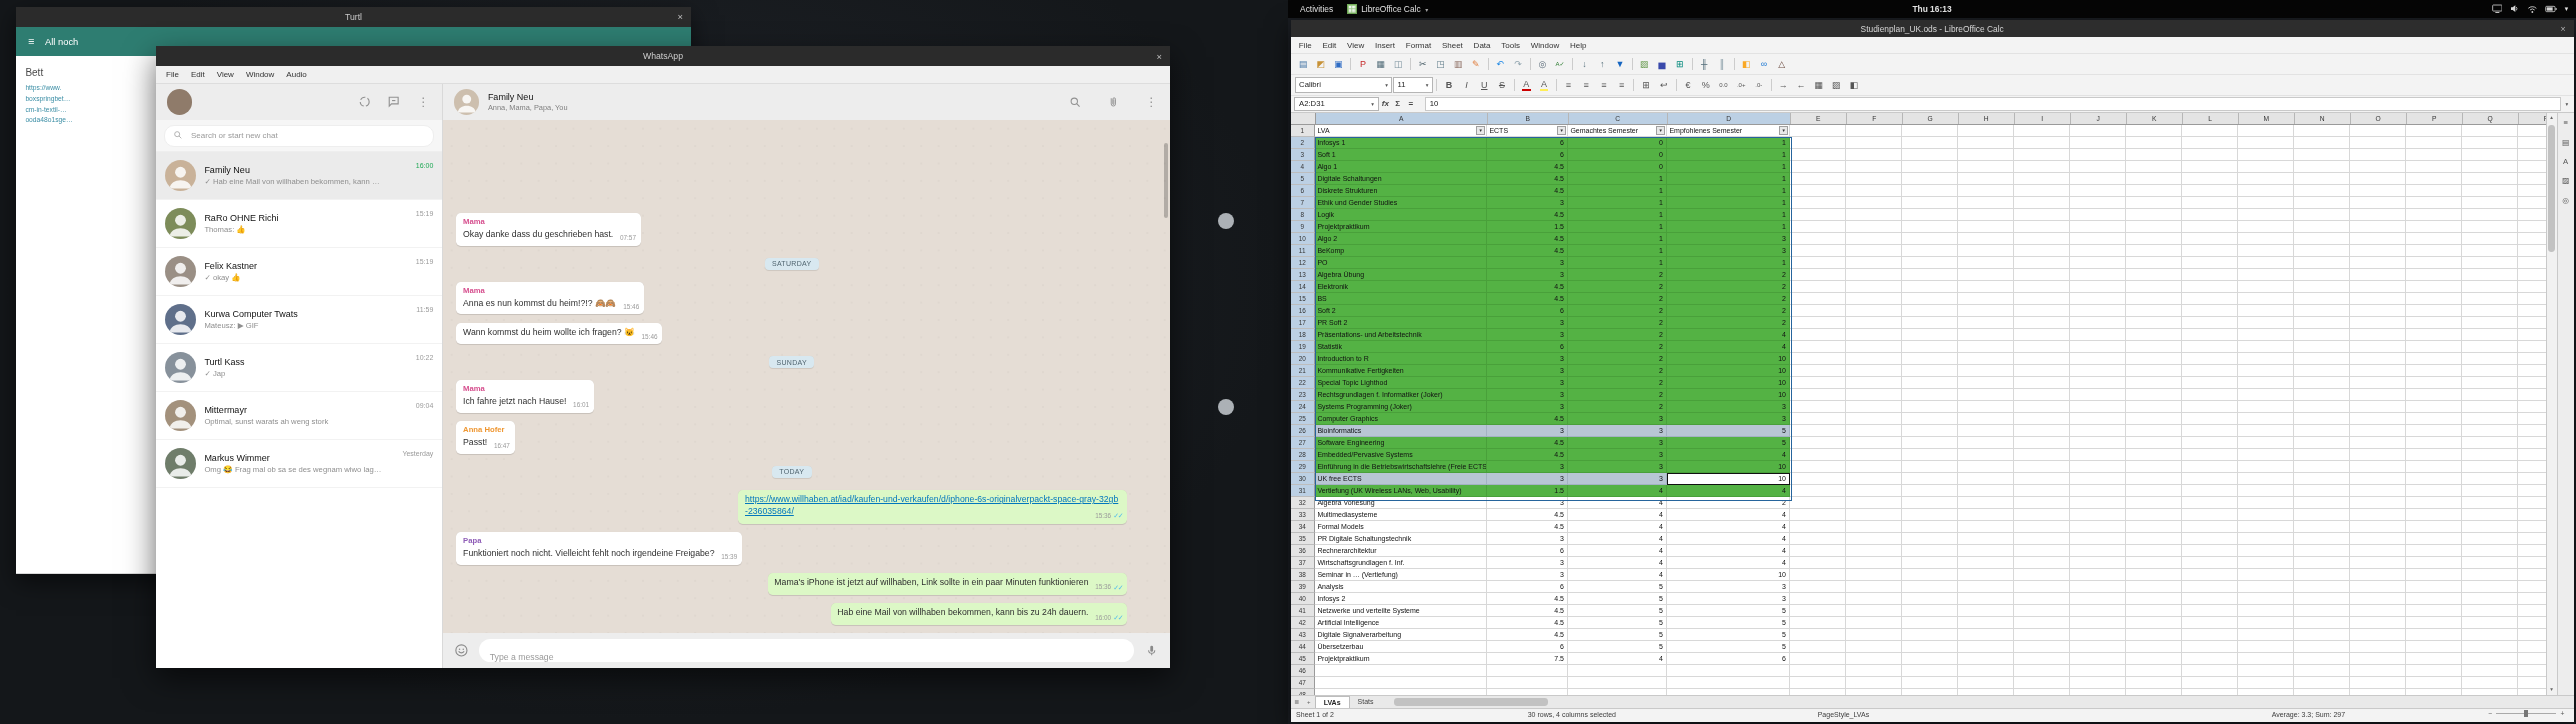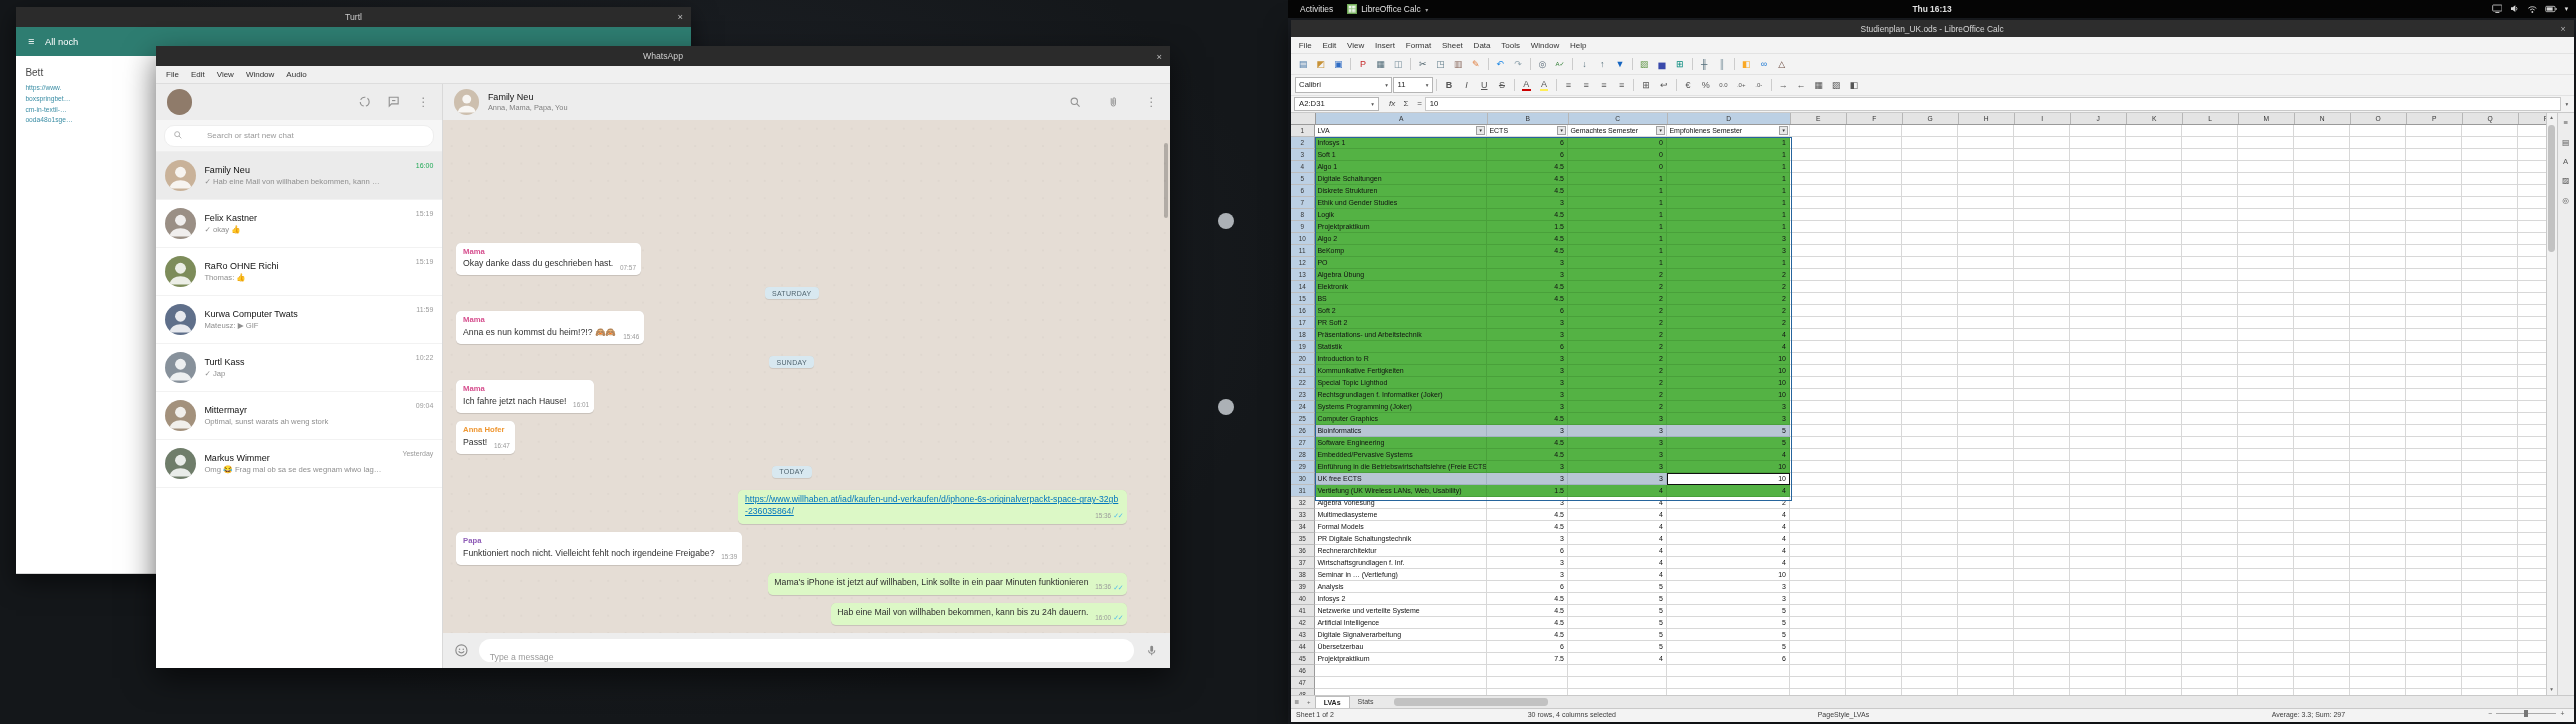--- a/index.html
+++ b/index.html
@@ -27,21 +27,21 @@
   .wa-close{position:absolute;right:8px;top:0;height:20px;display:flex;align-items:center;color:#bdbdbd;font-size:9.4px;}
   .wa-menubar{height:17px;background:#f0f0f0;border-bottom:0.7px solid #ddd;display:flex;align-items:center;padding-left:4px;flex:none;}
   .wa-menu-item{font-size:8px;color:#333;padding:2px 6px;}
   .wa-main{flex:1;display:flex;min-height:0;}
   .wa-left{width:286px;flex:none;border-right:0.7px solid #d9d9d9;display:flex;flex-direction:column;background:#fff;}
   .wa-lheader{height:36px;background:#ededed;display:flex;align-items:center;padding:0 10.7px;flex:none;}
   .wa-avatar{width:25.5px;height:25.5px;border-radius:50%;overflow:hidden;flex:none;}
   .wa-hspace{flex:1;}
   .wa-hicon{width:16px;height:16px;margin-left:13.4px;display:flex;align-items:center;justify-content:center;color:#919191;font-size:12px;}
   .wa-search{height:31px;background:#f6f6f6;display:flex;align-items:center;padding:0 8px;border-bottom:0.7px solid #eee;flex:none;}
-  .wa-search-box{flex:1;height:20px;background:#fff;border-radius:10px;border:0.7px solid #eee;display:flex;align-items:center;gap:24px;padding:0 8px;}
+  .wa-search-box{flex:1;height:20px;background:#fff;border-radius:10px;border:0.7px solid #eee;display:flex;align-items:center;gap:8px;padding:0 8px;}
   .wa-search-ph{color:#9a9a9a;font-size:8px;}
   .wa-chats{flex:1;overflow:hidden;background:#fff;}
   .chat-item{height:48px;display:flex;align-items:center;gap:8.7px;padding:0 8.7px;border-bottom:0.7px solid #f2f2f2;background:#fff;box-sizing:border-box;}
   .chat-item.selected{background:#ebebeb;}
   .chat-avatar{width:31px;height:31px;border-radius:50%;flex:none;overflow:hidden;display:flex;align-items:center;justify-content:center;}
   .avatar-label{font-family:"Liberation Serif",serif;font-style:italic;font-size:5.4px;color:#fff;text-align:center;line-height:1.1;}
   .chat-mid{flex:1;min-width:0;}
   .chat-name{font-size:9px;color:#111;}
   .chat-preview{font-size:7.7px;color:#8f8f8f;margin-top:2.7px;white-space:nowrap;overflow:hidden;text-overflow:ellipsis;}
   .chat-time{font-size:7px;color:#9a9a9a;align-self:flex-start;margin-top:10px;flex:none;}
@@ -85,21 +85,21 @@
   .tbi{width:17px;height:15.4px;display:flex;align-items:center;justify-content:center;font-size:9px;border-radius:2px;position:relative;flex:none;color:#555;}
   .tbi.has-bar{flex-direction:column;line-height:1;padding-top:1.3px;}
   .color-bar{width:8.7px;height:2px;margin-top:0.7px;}
   .tb-sep{width:0.7px;height:12px;background:#ccc;margin:0 2.7px;flex:none;}
   .combo{height:14px;background:#fff;border:0.7px solid #b5b5b5;display:flex;align-items:center;justify-content:space-between;font-size:7.7px;color:#222;padding:0 3.4px;flex:none;}
   .combo .caret{font-size:5.4px;color:#555;margin-left:4px;}
   .font-combo{width:89px;}
   .size-combo{width:31px;}
   .c-formula{height:16px;background:#f3f3f3;border-top:0.7px solid #e2e2e2;border-bottom:0.7px solid #c9c9c9;display:flex;align-items:center;gap:2.7px;padding:0 3.4px;flex:none;}
   .name-box{width:75px;height:12px;background:#fff;border:0.7px solid #b5b5b5;font-size:7.7px;color:#222;display:flex;align-items:center;justify-content:space-between;padding:0 4px;flex:none;}
-  .fxi{width:13.4px;text-align:right;font-size:8px;color:#444;flex:none;}
+  .fxi{width:13.4px;text-align:left;font-size:8px;color:#444;flex:none;font-weight:bold;}
   .formula-input{flex:1;height:12px;background:#fff;border:0.7px solid #c9c9c9;font-size:7.7px;color:#111;display:flex;align-items:center;padding:0 4px;}
   .c-body{flex:1;display:flex;min-height:0;}
   .grid-wrap{flex:1;min-width:0;display:flex;flex-direction:column;position:relative;background:#fff;}
   .col-headers{height:11.4px;display:flex;background:#e4e4e4;border-bottom:0.7px solid #9a9a9a;flex:none;overflow:hidden;}
   .corner{width:24px;flex:none;background:#e4e4e4;border-right:0.7px solid #9a9a9a;}
   .col-h{border-right:0.7px solid #b6b6b6;font-size:6.7px;color:#333;display:flex;align-items:center;justify-content:center;flex:none;box-sizing:border-box;}
   .col-h.sel{background:#bcd0e4;}
   .grid-rows{flex:1;overflow:hidden;position:relative;}
   .grid-row{display:flex;height:12px;flex:none;}
   .row-h{width:24px;flex:none;background:#e4e4e4;border-right:0.7px solid #9a9a9a;border-bottom:0.7px solid #bdbdbd;font-size:6.4px;color:#333;display:flex;align-items:center;justify-content:center;box-sizing:border-box;}
@@ -213,42 +213,42 @@
                     <path d="M3.5 22c.7-4.2 4.2-6.3 8.5-6.3s7.8 2.1 8.5 6.3z" fill="rgba(255,255,255,.85)"></path>
                   </svg>
                 </div>
                 <div class="chat-mid">
                   <div class="chat-name">Family Neu</div>
                   <div class="chat-preview">✓ Hab eine Mail von willhaben bekommen, kann …</div>
                 </div>
                 <div class="chat-time" style="color: rgb(31, 168, 85);">16:00</div>
               </div>
               <div class="chat-item">
+                <div class="chat-avatar" style="background: rgb(125, 140, 90);">
+                  <svg viewBox="0 0 24 24" width="100%" height="100%">
+                    <circle cx="12" cy="9.5" r="4.2" fill="rgba(255,255,255,.85)"></circle>
+                    <path d="M3.5 22c.7-4.2 4.2-6.3 8.5-6.3s7.8 2.1 8.5 6.3z" fill="rgba(255,255,255,.85)"></path>
+                  </svg>
+                </div>
+                <div class="chat-mid">
+                  <div class="chat-name">RaRo OHNE Richi</div>
+                  <div class="chat-preview">Thomas: 👍</div>
+                </div>
+                <div class="chat-time">15:19</div>
+              </div>
+              <div class="chat-item">
                 <div class="chat-avatar" style="background: rgb(154, 143, 133);">
                   <svg viewBox="0 0 24 24" width="100%" height="100%">
                     <circle cx="12" cy="9.5" r="4.2" fill="rgba(255,255,255,.85)"></circle>
                     <path d="M3.5 22c.7-4.2 4.2-6.3 8.5-6.3s7.8 2.1 8.5 6.3z" fill="rgba(255,255,255,.85)"></path>
                   </svg>
                 </div>
                 <div class="chat-mid">
                   <div class="chat-name">Felix Kastner</div>
                   <div class="chat-preview">✓ okay 👍</div>
-                </div>
-                <div class="chat-time">15:19</div>
-              </div>
-              <div class="chat-item">
-                <div class="chat-avatar" style="background: rgb(125, 140, 90);">
-                  <svg viewBox="0 0 24 24" width="100%" height="100%">
-                    <circle cx="12" cy="9.5" r="4.2" fill="rgba(255,255,255,.85)"></circle>
-                    <path d="M3.5 22c.7-4.2 4.2-6.3 8.5-6.3s7.8 2.1 8.5 6.3z" fill="rgba(255,255,255,.85)"></path>
-                  </svg>
-                </div>
-                <div class="chat-mid">
-                  <div class="chat-name">RaRo OHNE Richi</div>
-                  <div class="chat-preview">Thomas: 👍</div>
                 </div>
                 <div class="chat-time">15:19</div>
               </div>
               <div class="chat-item">
                 <div class="chat-avatar" style="background: rgb(95, 111, 138);">
                   <svg viewBox="0 0 24 24" width="100%" height="100%">
                     <circle cx="12" cy="9.5" r="4.2" fill="rgba(255,255,255,.85)"></circle>
                     <path d="M3.5 22c.7-4.2 4.2-6.3 8.5-6.3s7.8 2.1 8.5 6.3z" fill="rgba(255,255,255,.85)"></path>
                   </svg>
                 </div>
@@ -328,20 +328,25 @@
           <div class="msg-row in">
                 <div class="bubble in"><div class="sender" style="color: rgb(214, 79, 142);">Mama</div><span class="msg-text">Okay danke dass du geschrieben hast.</span><span class="msg-meta">
                     <span class="msg-time">07:57</span>
                   </span></div>
               </div>
               <div class="chip-row">
                 <div class="chip">SATURDAY</div>
               </div>
               <div class="msg-row in">
                 <div class="bubble in"><div class="sender" style="color: rgb(214, 79, 142);">Mama</div><span class="msg-text">Anna es nun kommst du heim!?!? 🙈🙈</span><span class="msg-meta">
+                    <span class="msg-time">15:46</span>
+                  </span></div>
+              </div>
+              <div class="msg-row in">
+                <div class="bubble in"><span class="msg-text">Wann kommst du heim wollte ich fragen? 😺</span><span class="msg-meta">
                     <span class="msg-time">15:46</span>
                   </span></div>
               </div>
               <div class="chip-row">
                 <div class="chip">SUNDAY</div>
               </div>
               <div class="msg-row in">
                 <div class="bubble in"><div class="sender" style="color: rgb(214, 79, 142);">Mama</div><span class="msg-text">Ich fahre jetzt nach Hause!</span><span class="msg-meta">
                     <span class="msg-time">16:01</span>
                   </span></div>

